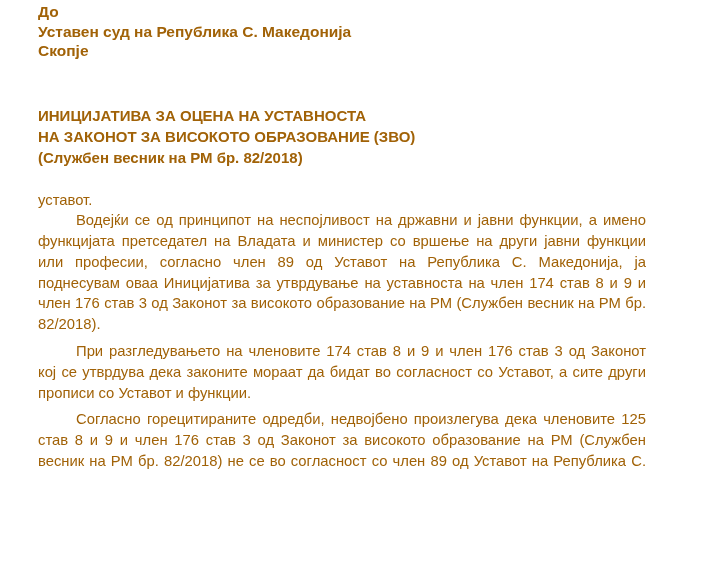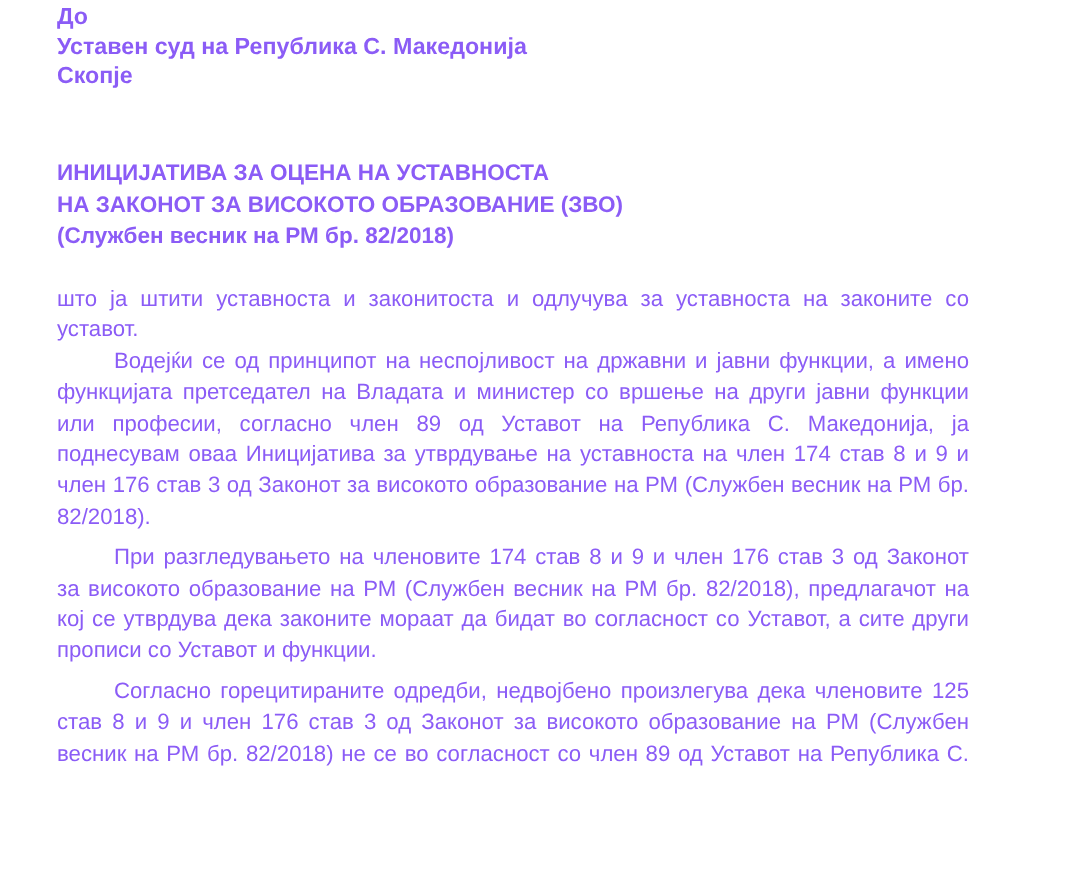--- a/index.html
+++ b/index.html
@@ -7,21 +7,21 @@
     padding: 0;
     background: #ffffff;
   }
   .page {
     position: relative;
     width: 718px;
     height: 579px;
     background: #ffffff;
     overflow: hidden;
     font-family: "Liberation Sans", "DejaVu Sans", sans-serif;
-    color: #8b5cf6;
+    color: #a16207;
     -webkit-font-smoothing: antialiased;
   }
   .content {
     position: absolute;
     left: 38px;
     top: 0;
     width: 608px;
   }
   .address {
     margin-top: 2px;
@@ -66,34 +66,32 @@
     </div>
 
     <div class="doc-title">
       <div class="title-line">ИНИЦИЈАТИВА ЗА ОЦЕНА НА УСТАВНОСТА</div>
       <div class="title-line">НА ЗАКОНОТ ЗА ВИСОКОТО ОБРАЗОВАНИЕ (ЗВО)</div>
       <div class="title-line">(Службен весник на РМ бр. 82/2018)</div>
     </div>
 
     <div class="doc-body">
         <div class="para">
-          <div class="line">што ја штити уставноста и законитоста и одлучува за уставноста на законите со</div>
           <div class="line last">уставот.</div>
         </div>
         <div class="para">
           <div class="line first">Водејќи се од принципот на неспојливост на државни и јавни функции, а имено</div>
           <div class="line">функцијата претседател на Владата и министер со вршење на други јавни функции</div>
           <div class="line">или професии, согласно член 89 од Уставот на Република С. Македонија, ја</div>
           <div class="line">поднесувам оваа Иницијатива за утврдување на уставноста на член 174 став 8 и 9 и</div>
           <div class="line">член 176 став 3 од Законот за високото образование на РМ (Службен весник на РМ бр.</div>
           <div class="line last">82/2018).</div>
         </div>
         <div class="para gap">
           <div class="line first">При разгледувањето на членовите 174 став 8 и 9 и член 176 став 3 од Законот</div>
-          <div class="line">за високото образование на РМ (Службен весник на РМ бр. 82/2018), предлагачот на</div>
           <div class="line">кој се утврдува дека законите мораат да бидат во согласност со Уставот, а сите други</div>
           <div class="line last">прописи со Уставот и функции.</div>
         </div>
         <div class="para gap">
           <div class="line first">Согласно горецитираните одредби, недвојбено произлегува дека членовите 125</div>
           <div class="line">став 8 и 9 и член 176 став 3 од Законот за високото образование на РМ (Службен</div>
           <div class="line">весник на РМ бр. 82/2018) не се во согласност со член 89 од Уставот на Република С.</div>
         </div>
       </div>
 

